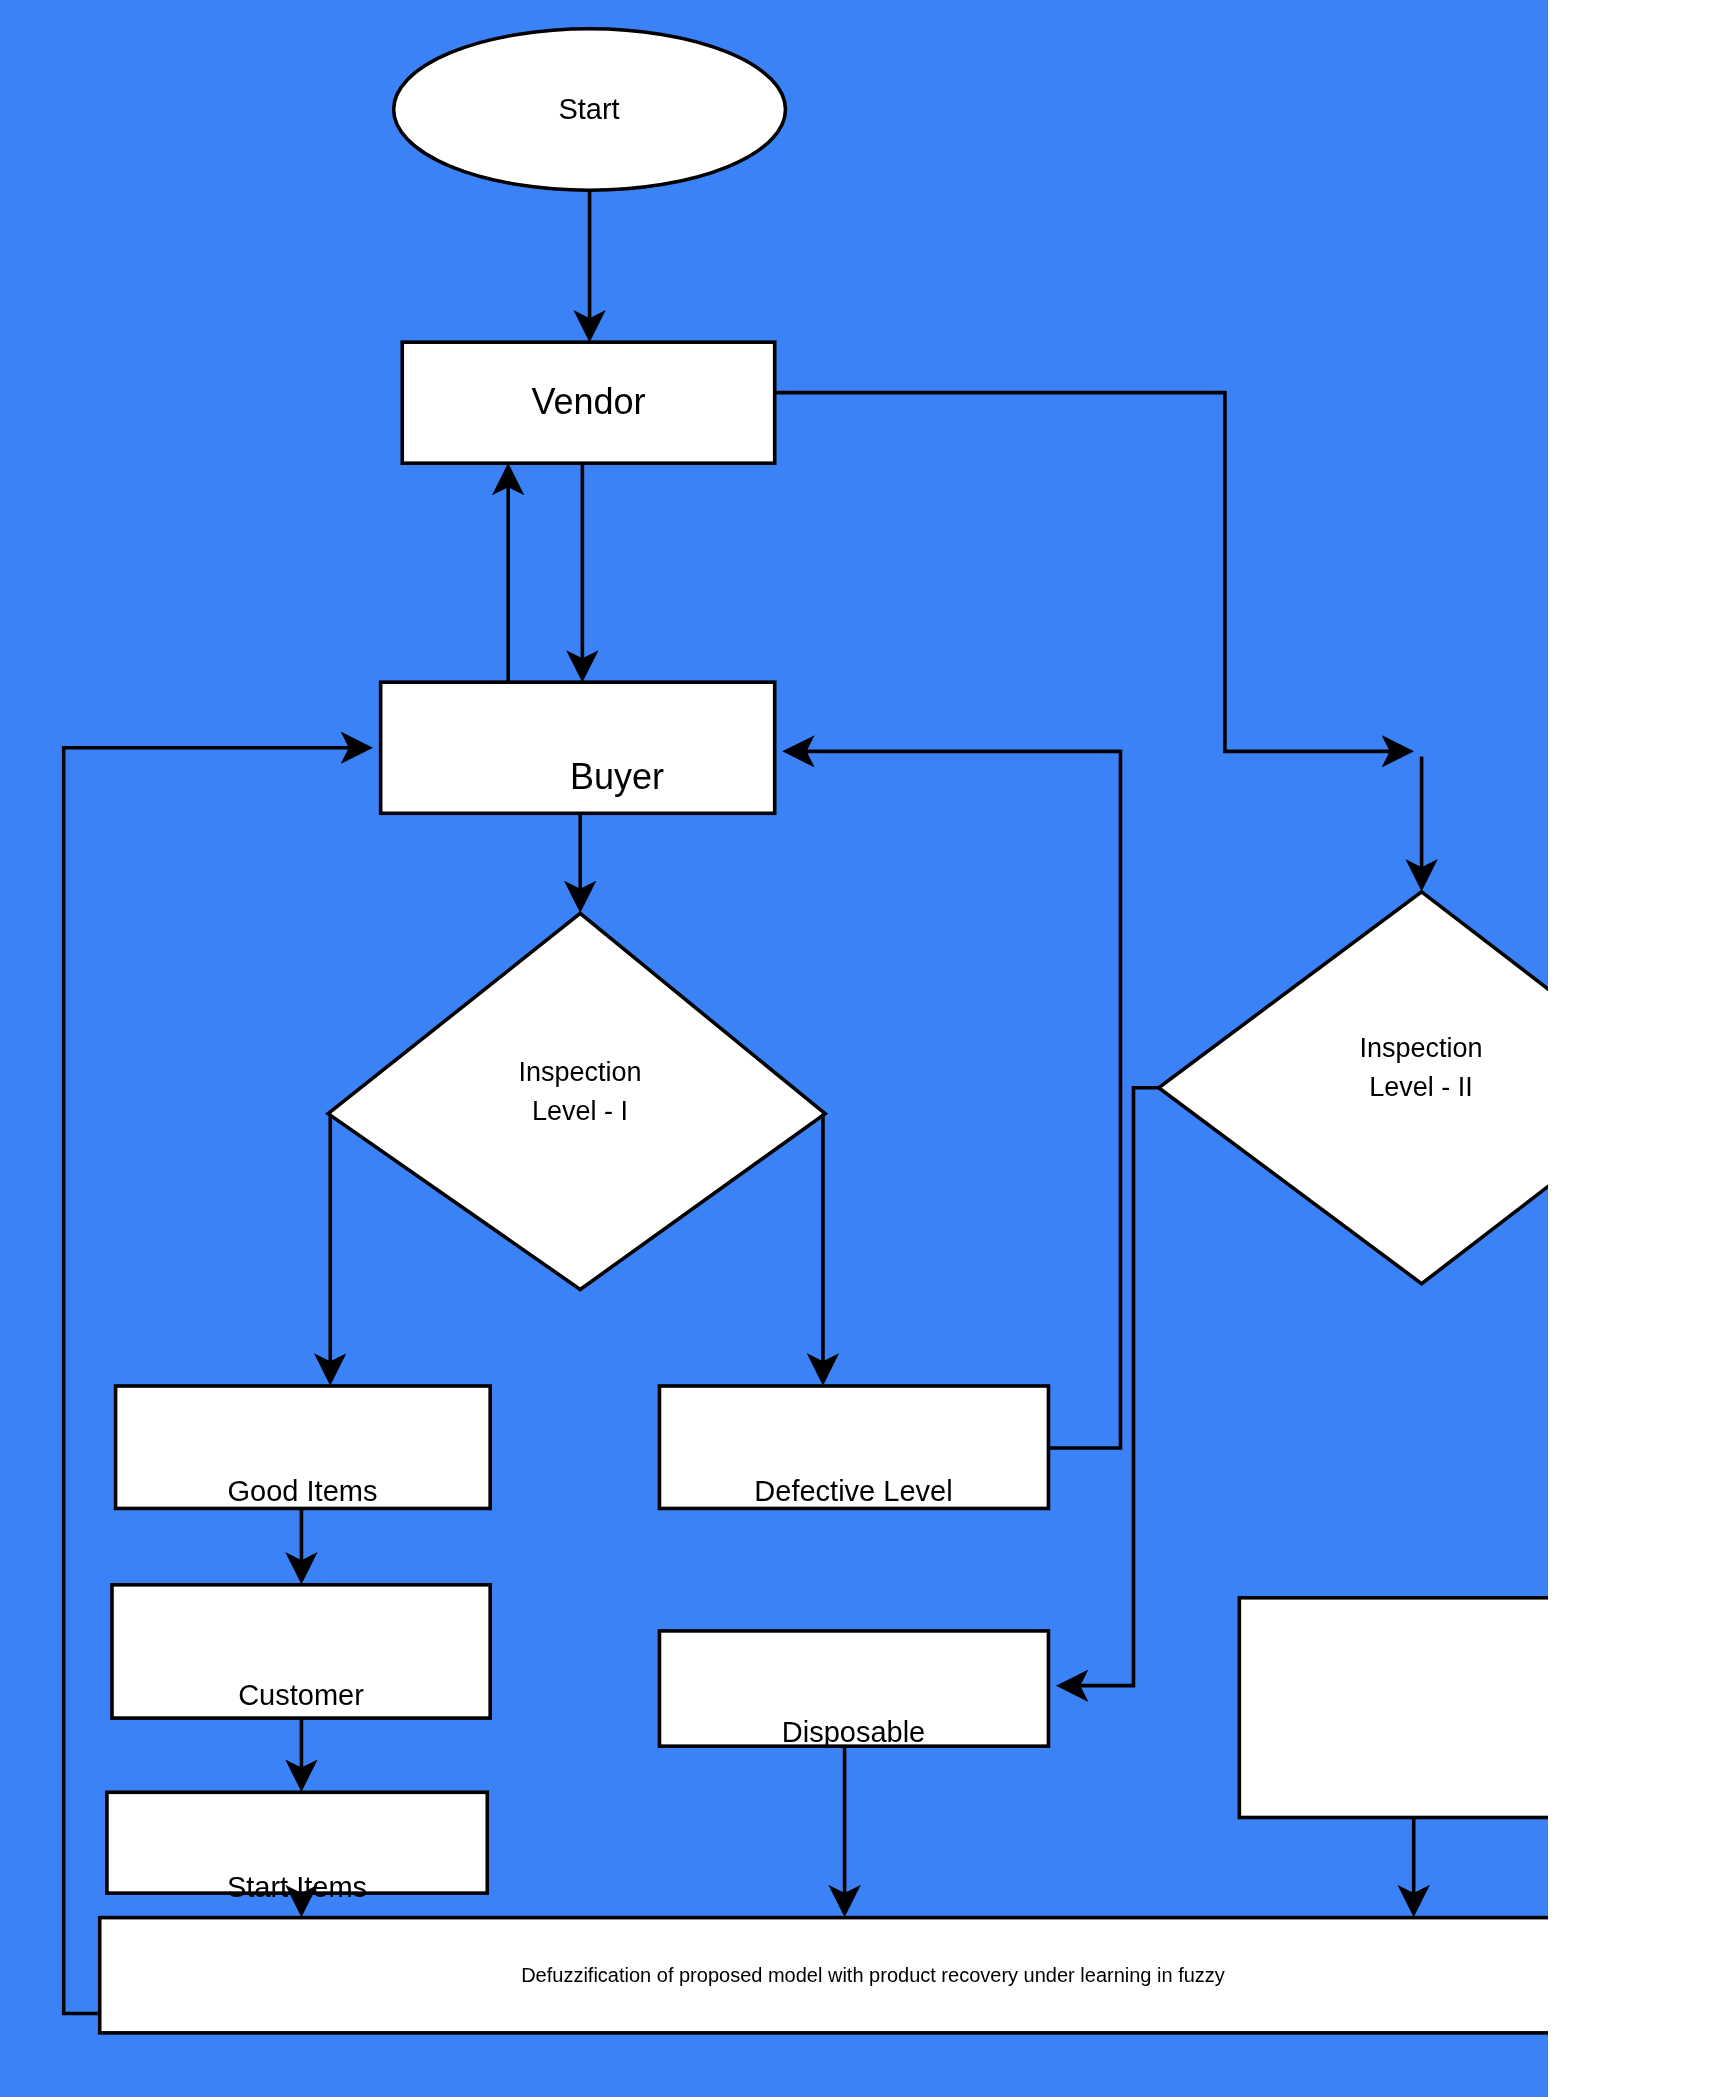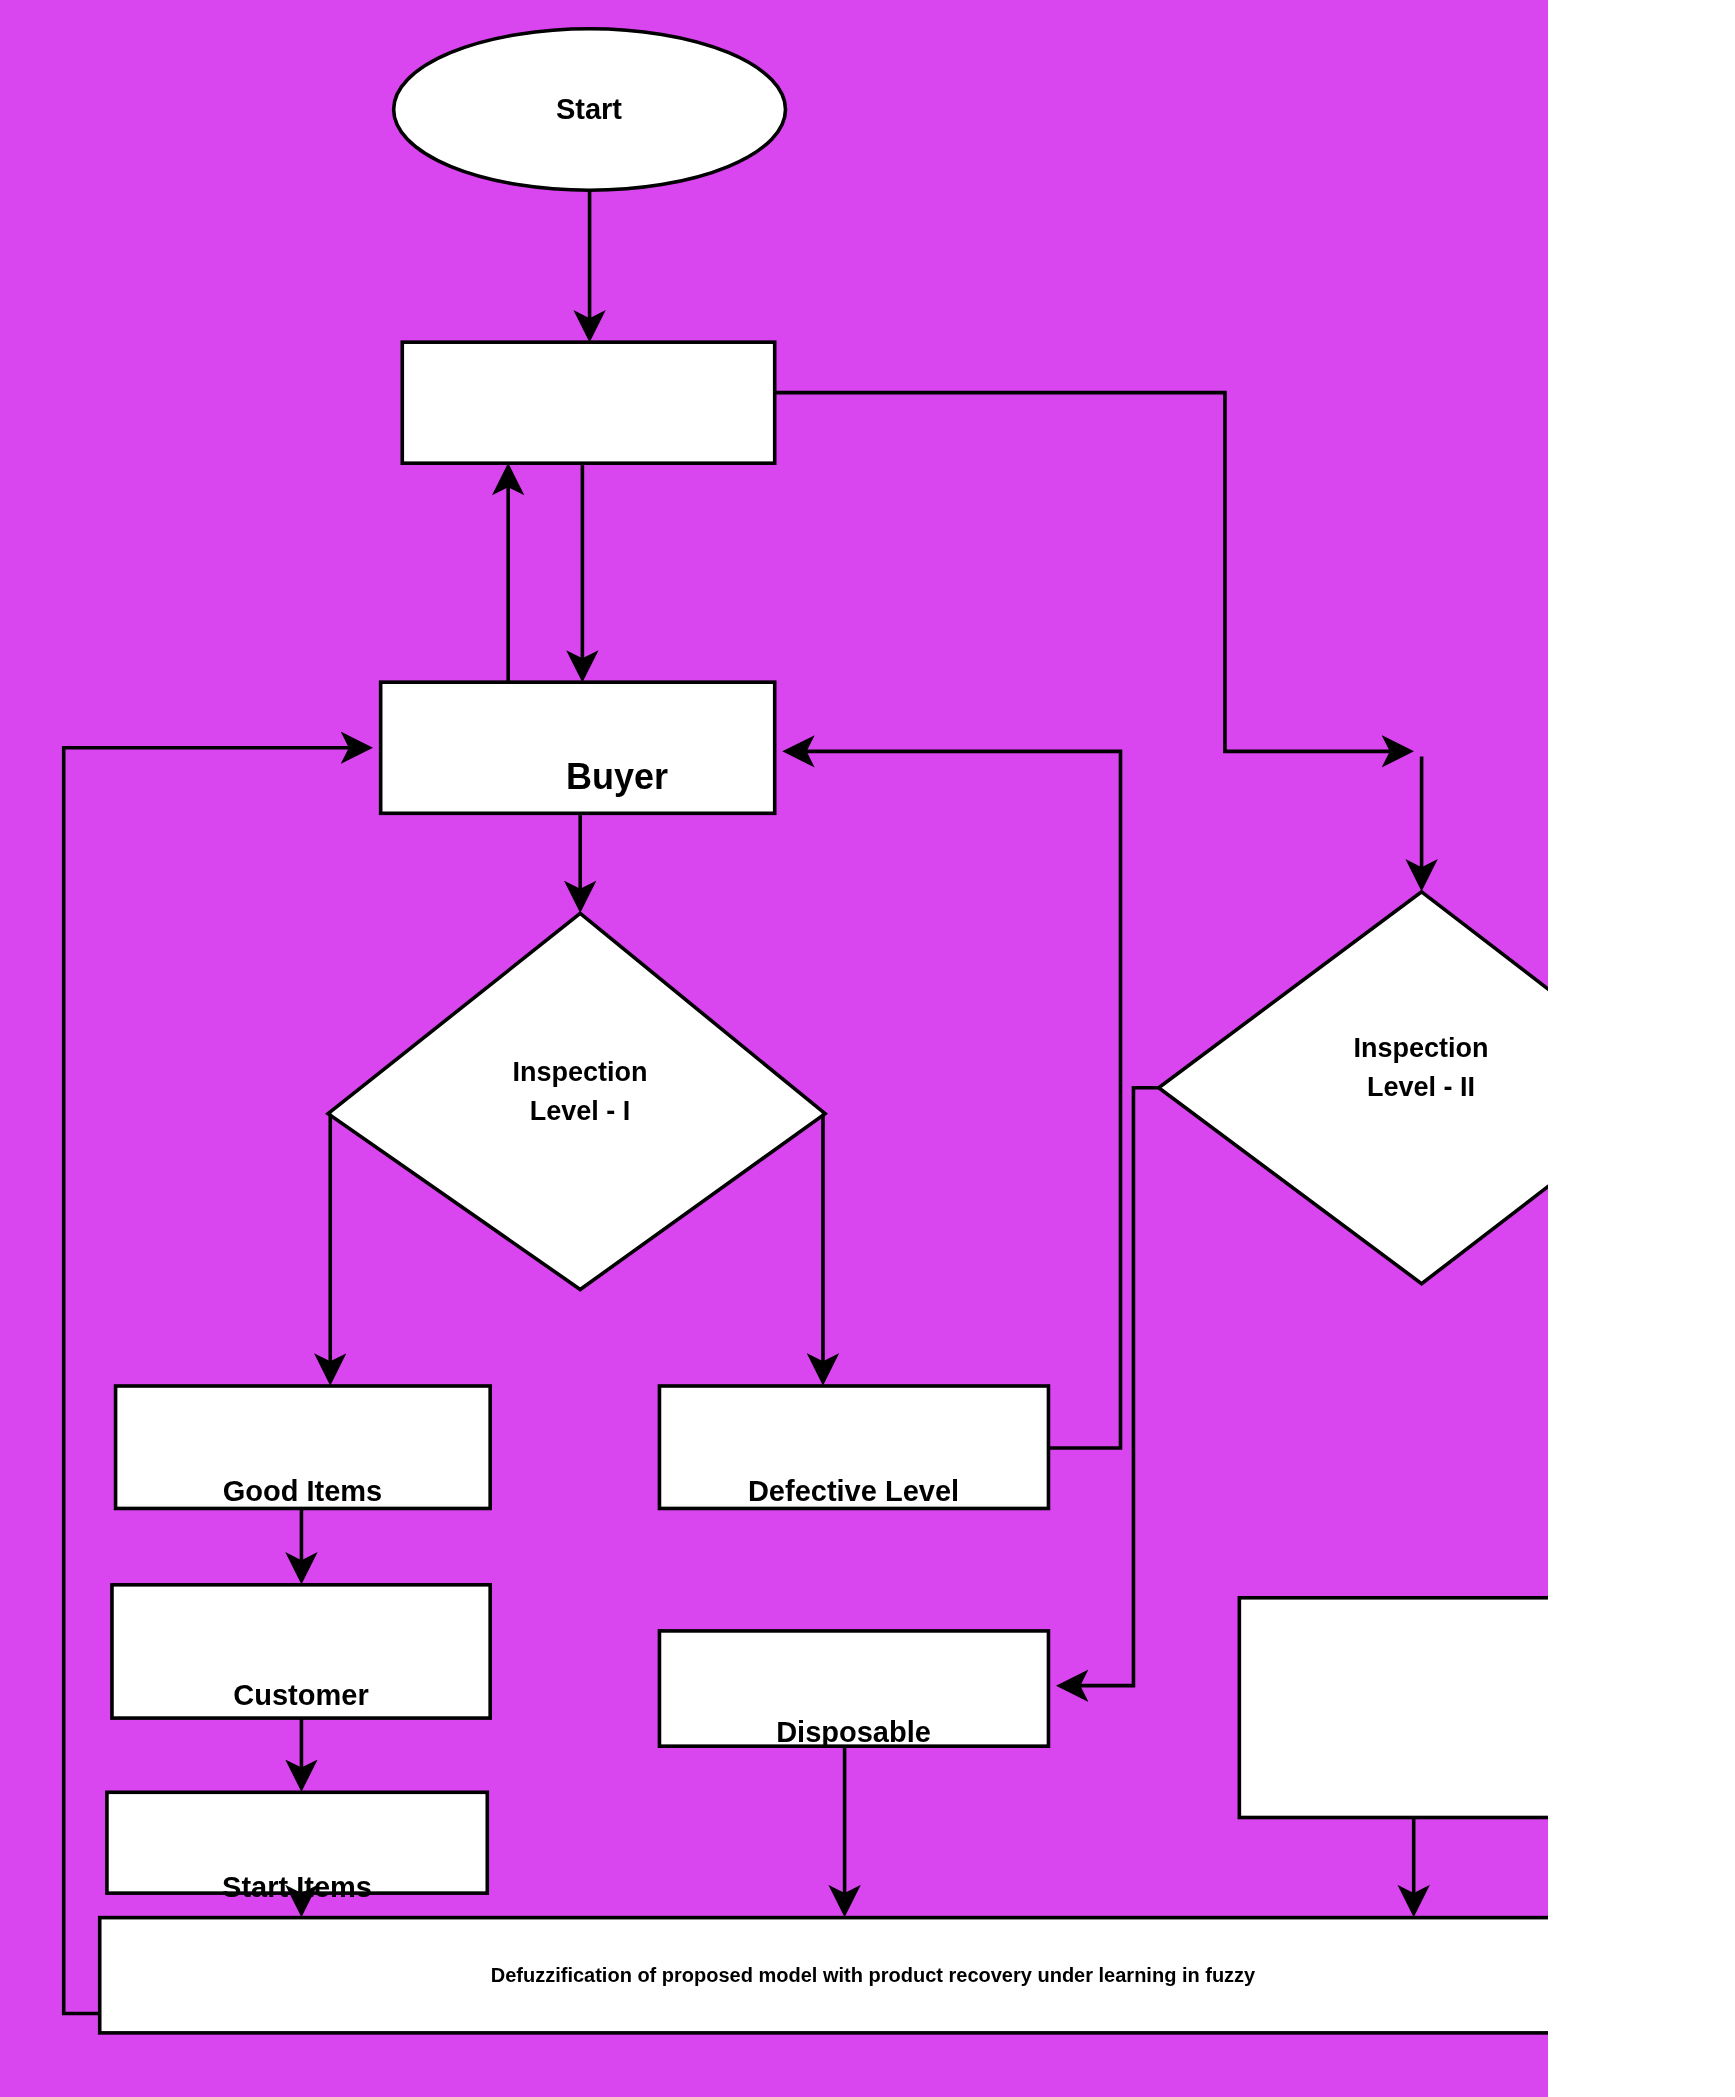--- a/index.html
+++ b/index.html
@@ -1,17 +1,17 @@
 <!DOCTYPE html>
 <html style="font-size:11.5px"><head>
 <meta charset="utf-8">
 <style>
   html,body{margin:0;padding:0;background:#ffffff;}
   body{font-family:"Liberation Sans","DejaVu Sans",sans-serif;}
-  #canvas{position:relative;width:1548px;height:2097px;background:#d946ef;overflow:hidden;font-weight:bold;}
+  #canvas{position:relative;width:1548px;height:2097px;background:#3b82f6;overflow:hidden;}
   svg.flow{position:absolute;top:0;left:0;width:1736px;height:2097px;}
   .node-text{
     position:absolute;
     display:flex;
     align-items:center;
     justify-content:center;
     text-align:center;
     color:#000000;
     line-height:1.45;
     pointer-events:none;
@@ -94,20 +94,21 @@
       <line x1="1172" y1="2424" x2="1172" y2="2654" marker-end="url(#arrow)"></line>
 
       <line x1="1962" y1="2523" x2="1962" y2="2654" marker-end="url(#arrow)"></line>
 
       <polyline points="138,2795 88,2795 88,1038 510,1038" marker-end="url(#arrow)"></polyline>
     </g>
   </svg>
 
   <div class="node-text t-start" style="left:393px;top:29px;width:392px;height:161px;">Start</div>
 
+  <div class="node-text t-proc-lg" style="left:402px;top:342px;width:373px;height:121px;">Vendor</div>
 
   <div class="node-text t-proc-lg" style="left:380px;top:712px;width:394px;height:131px;padding-left:40px;">Buyer</div>
 
   <div class="node-text t-dec" style="left:436px;top:1027px;width:288px;height:130px;">Inspection
 Level - I</div>
 
   <div class="node-text t-dec" style="left:1277px;top:1003px;width:288px;height:130px;">Inspection
 Level - II</div>
 
   <div class="node-text t-proc" style="left:115px;top:1386px;width:375px;height:122px;">Good Items</div>

